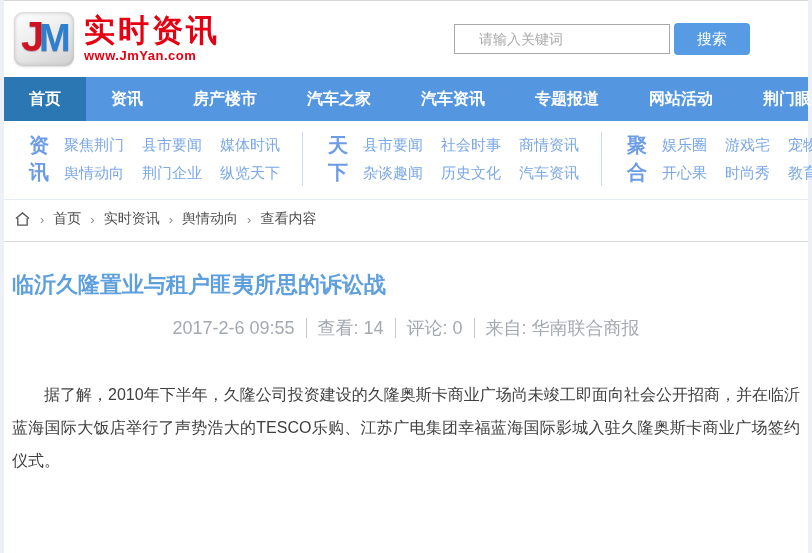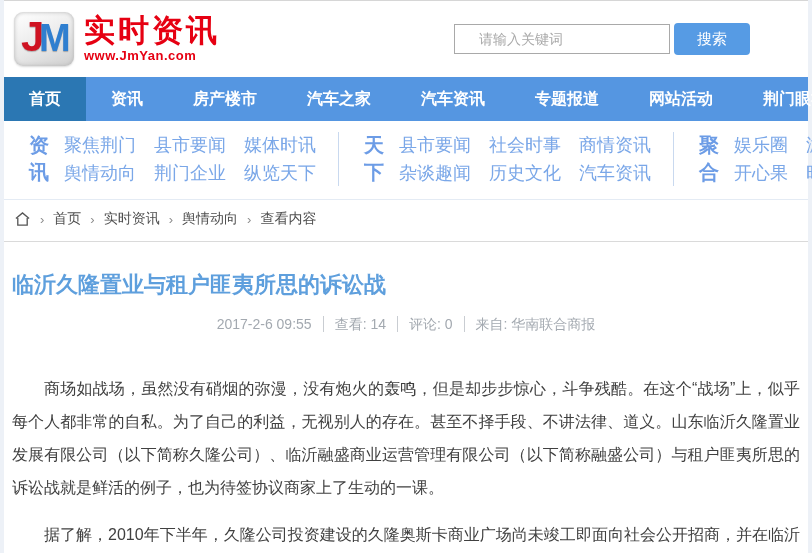--- a/index.html
+++ b/index.html
@@ -69,41 +69,41 @@
   .subnav-group + .subnav-group { border-left:1px solid #c9d9ef; }
   .group-label {
     width:26px; margin-right:12px; text-align:center;
     color:#6c9ce6; font-size:20px; font-weight:bold; line-height:27px;
   }
   .group-links {
     display:grid; grid-template-columns:repeat(3,auto);
     column-gap:18px; row-gap:2px;
   }
   .group-links a {
-    color:#7aa7e8; font-size:18px; line-height:26px;
+    color:#7aa7e8; font-size:15px; line-height:26px;
     text-decoration:none; cursor:pointer; white-space:nowrap;
   }
 
   
   .breadcrumb {
     display:flex; align-items:center; gap:9px;
     padding:10px 10px 13px; font-size:14px; color:#4f4f4f;
     border-bottom:1px solid #dadada;
   }
   .breadcrumb .crumb { cursor:pointer; }
   .breadcrumb .sep { color:#8c8c8c; font-size:13px; }
   .home-icon { width:17px; height:16px; display:inline-block; cursor:pointer; }
 
   
   .article { padding:0 8px; }
   .article-title {
     text-align:left; color:#5e9fdd; font-size:22px; font-weight:bold;
     margin:28px 0 16px;
   }
-  .article-meta { text-align:center; color:#a3a9b0; font-size:14px; }
+  .article-meta { text-align:center; color:#a3a9b0; font-size:18px; }
   .article-meta .seg { padding:0 11px; }
   .article-meta .seg:not(:first-child) { border-left:1px solid #c9cdd2; }
   .article-body { margin-top:38px; }
   .article-body p {
     font-size:16px; color:#404040; line-height:33px; text-indent:2em;
     margin:0 0 11px; text-align:justify;
   }
   .article-body p + p { margin-top:14px; }
 </style>
 </head>
@@ -204,18 +204,17 @@
     <span class="sep">›</span>
     <span class="crumb">查看内容</span>
   </div>
 
   <div class="article">
     <div class="article-title">临沂久隆置业与租户匪夷所思的诉讼战</div>
     <div class="article-meta">
       <span class="seg">2017-2-6 09:55</span><span class="seg">查看: 14</span><span class="seg">评论: 0</span><span class="seg">来自: 华南联合商报</span>
     </div>
     <div class="article-body">
-      <p>商场如战场，虽然没有硝烟的弥漫，没有炮火的轰鸣，但是却步步惊心，斗争残酷。在这个“战场”上，似乎每个人都非常的自私。为了自己的利益，无视别人的存在。甚至不择手段、不讲法律、道义。山东临沂久隆置业发展有限公司（以下简称久隆公司）、临沂融盛商业运营管理有限公司（以下简称融盛公司）与租户匪夷所思的诉讼战就是鲜活的例子，也为待签协议商家上了生动的一课。</p>
       <p>据了解，2010年下半年，久隆公司投资建设的久隆奥斯卡商业广场尚未竣工即面向社会公开招商，并在临沂蓝海国际大饭店举行了声势浩大的TESCO乐购、江苏广电集团幸福蓝海国际影城入驻久隆奥斯卡商业广场签约仪式。</p>
     </div>
   </div>
 
 </div>
 
 </body></html>

